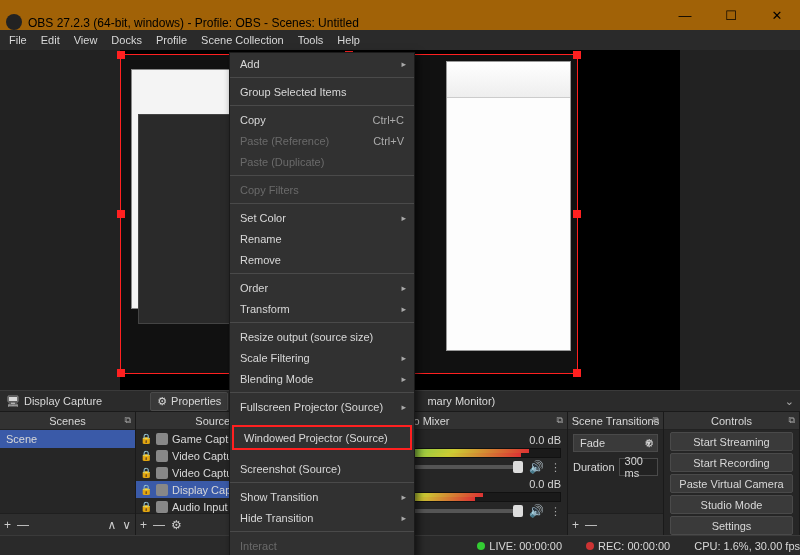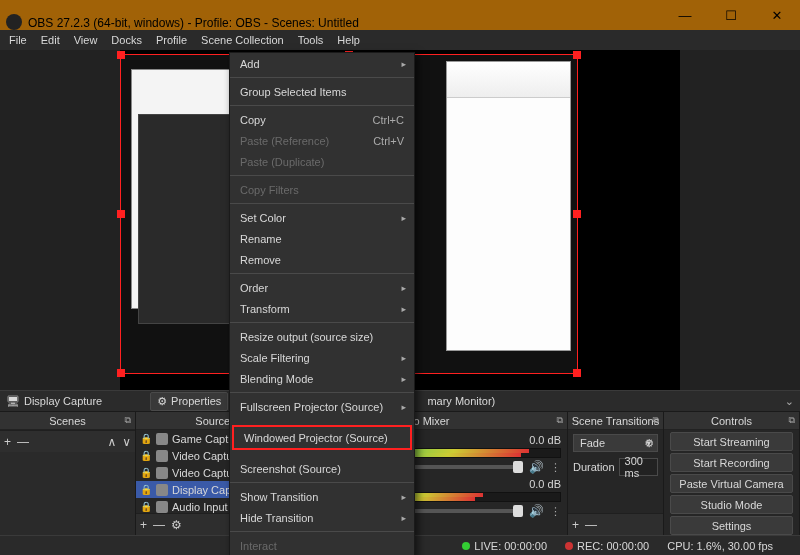--- a/index.html
+++ b/index.html
@@ -53,21 +53,21 @@
 .mix-slider .bar{flex:1;height:4px;background:#555;position:relative}
 .mix-slider .knob{position:absolute;right:0;top:-4px;width:10px;height:12px;background:#ddd;border-radius:2px}
 .mix-slider .spk{font-size:12px;color:#ddd}
 .ctrl-btn{height:19px;margin:2px 6px;background:#3a3a3a;border:1px solid #4a4a4a;display:flex;align-items:center;justify-content:center;border-radius:2px}
 .trans-body{padding:4px 5px}
 .trans-body .sel-box2{height:18px;background:#3a3a3a;border:1px solid #4a4a4a;display:flex;align-items:center;padding:0 6px;position:relative}
 .trans-body .sel-box2::after{content:"▾";position:absolute;right:6px;font-size:9px}
 .trans-body .dur{display:flex;align-items:center;gap:4px;margin-top:6px}
 .trans-body .dur .num{flex:1;height:18px;background:#222;border:1px solid #4a4a4a;display:flex;align-items:center;padding:0 5px}
 .gear{position:absolute;right:4px;top:3px;font-size:11px;color:#ccc}
-.statusbar{height:20px;background:#2a2a2a;display:flex;align-items:center;justify-content:flex-end;gap:18px;padding:0 27px;border-top:1px solid #3a3a3a;font-size:10px;color:#bbb}
+.statusbar{height:20px;background:#2a2a2a;display:flex;align-items:center;justify-content:flex-end;gap:24px;padding:0 0;border-top:1px solid #3a3a3a;font-size:10px;color:#bbb}
 .statusbar .dot{width:8px;height:8px;border-radius:50%;display:inline-block;margin-right:4px}
 .statusbar .dot.g{background:#3c3}
 .statusbar .dot.r{background:#c33}
 .scene-row{height:18px;display:flex;align-items:center;padding:0 6px;background:#3a5aa8}
 .mini-dark{position:absolute;left:6px;top:44px;width:118px;height:210px;background:#2a2a2a;border:1px solid #444}
 </style>
 </head>
 <body>
 
 <div class="titlebar">
@@ -163,20 +163,25 @@
   <span style="color:#aaa">⌄</span>
 </div>
 
 <div class="panels">
 
   <div class="panel scenes">
     <div class="panel-hd">
         <span>Scenes</span>
         <span class="pop">⧉</span>
       </div>
+    <div class="panel-body">
+      <div class="scene-row">
+          <span>Scene</span>
+        </div>
+    </div>
     <div class="panel-ft">
       <span class="pm">+</span>
       <span class="pm">—</span>
       <span style="flex:1"></span>
       <span class="pm">∧</span>
       <span class="pm">∨</span>
     </div>
   </div>
 
   <div class="panel sources">

